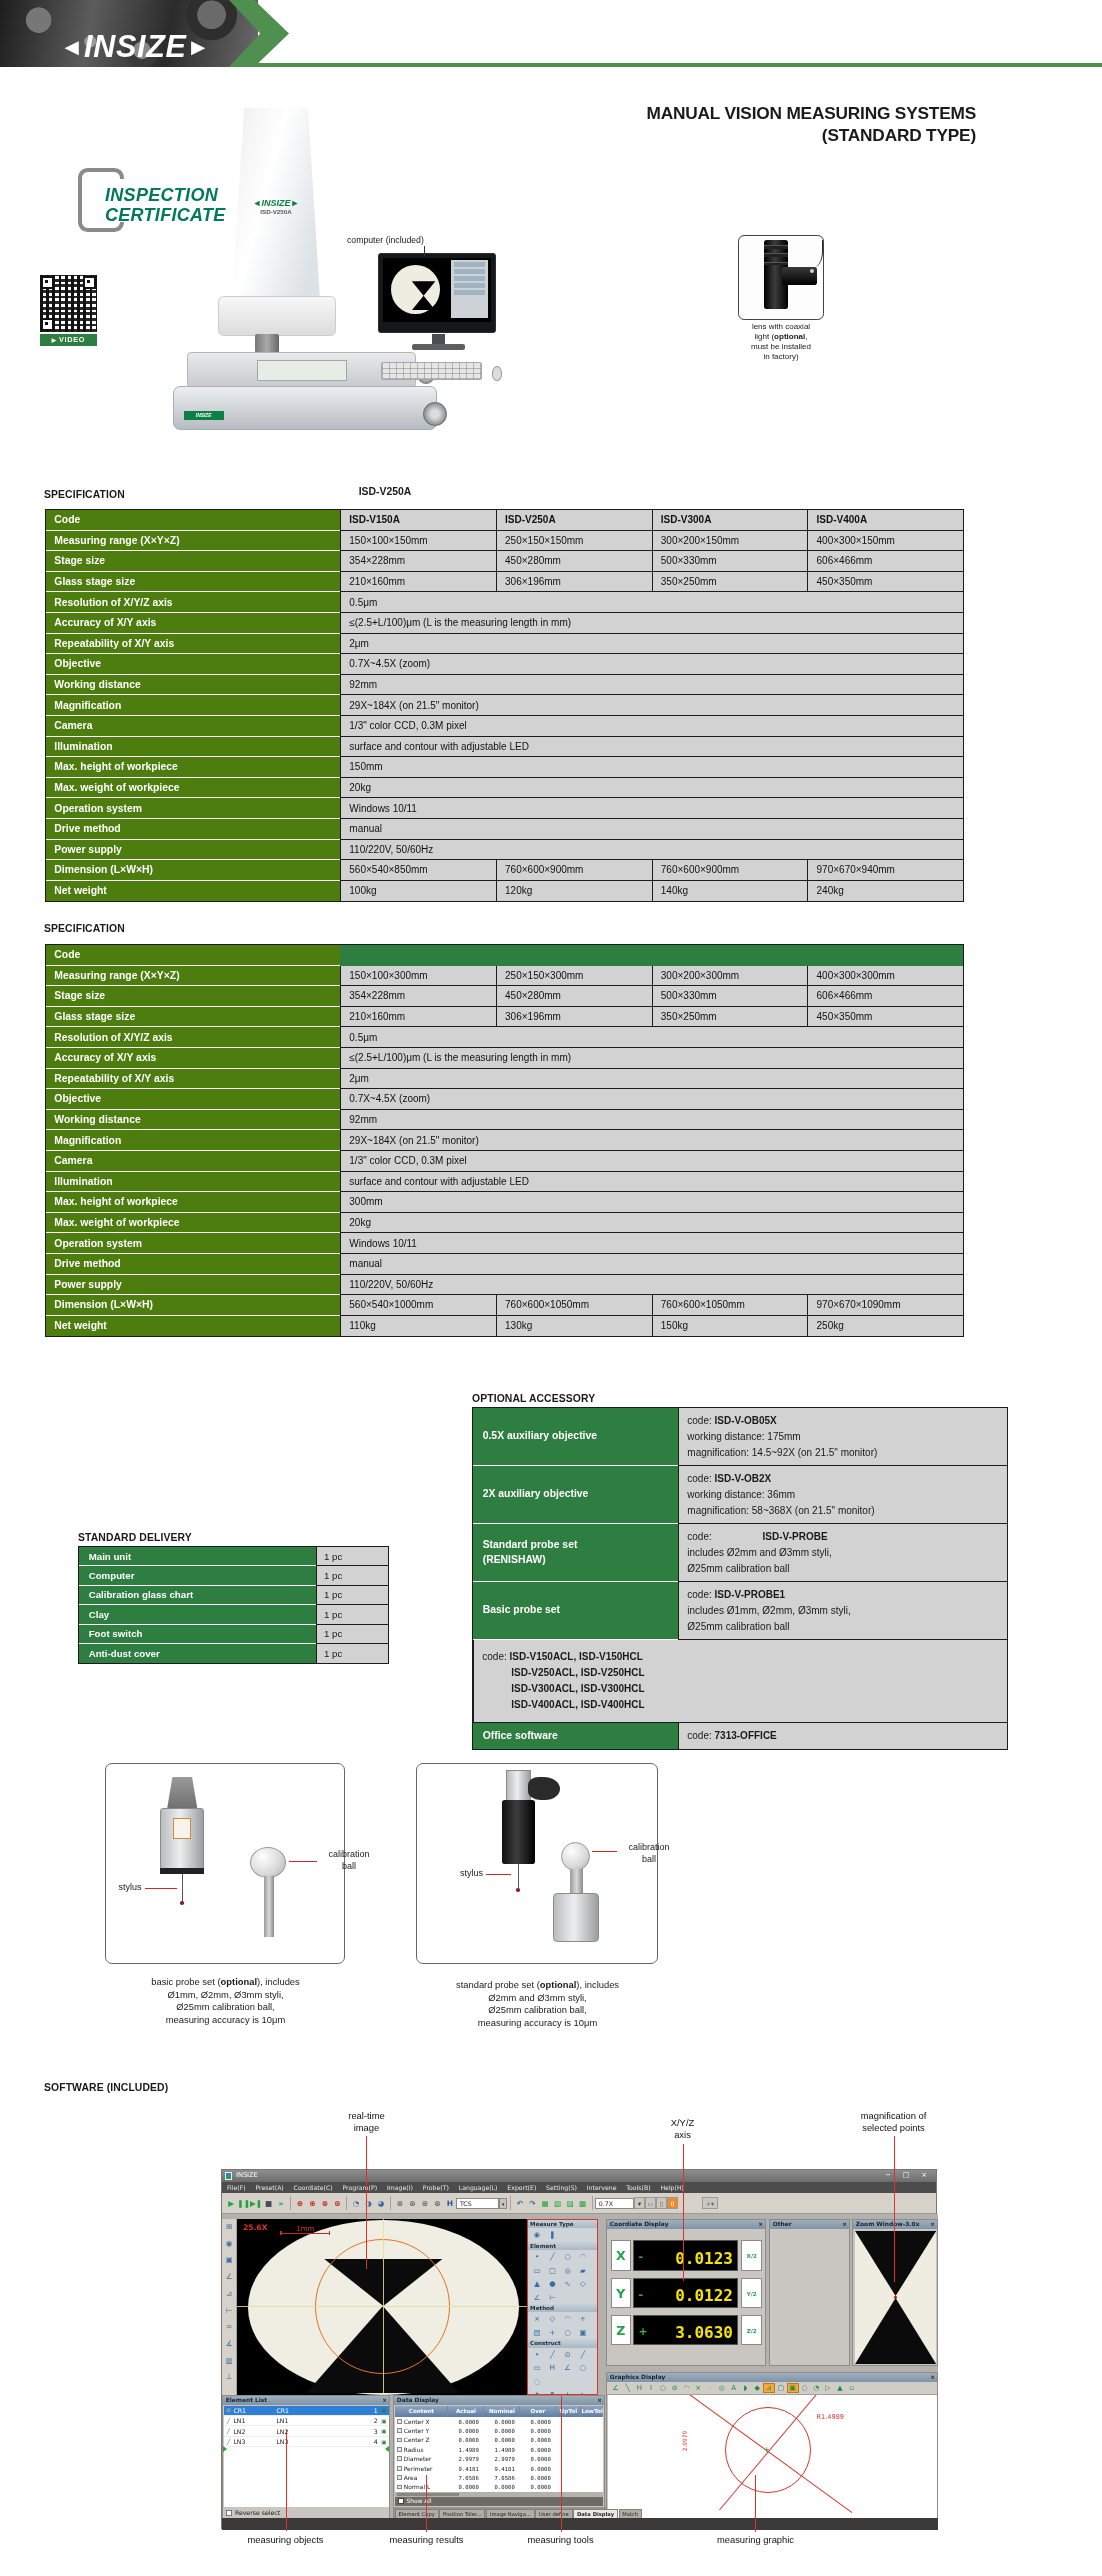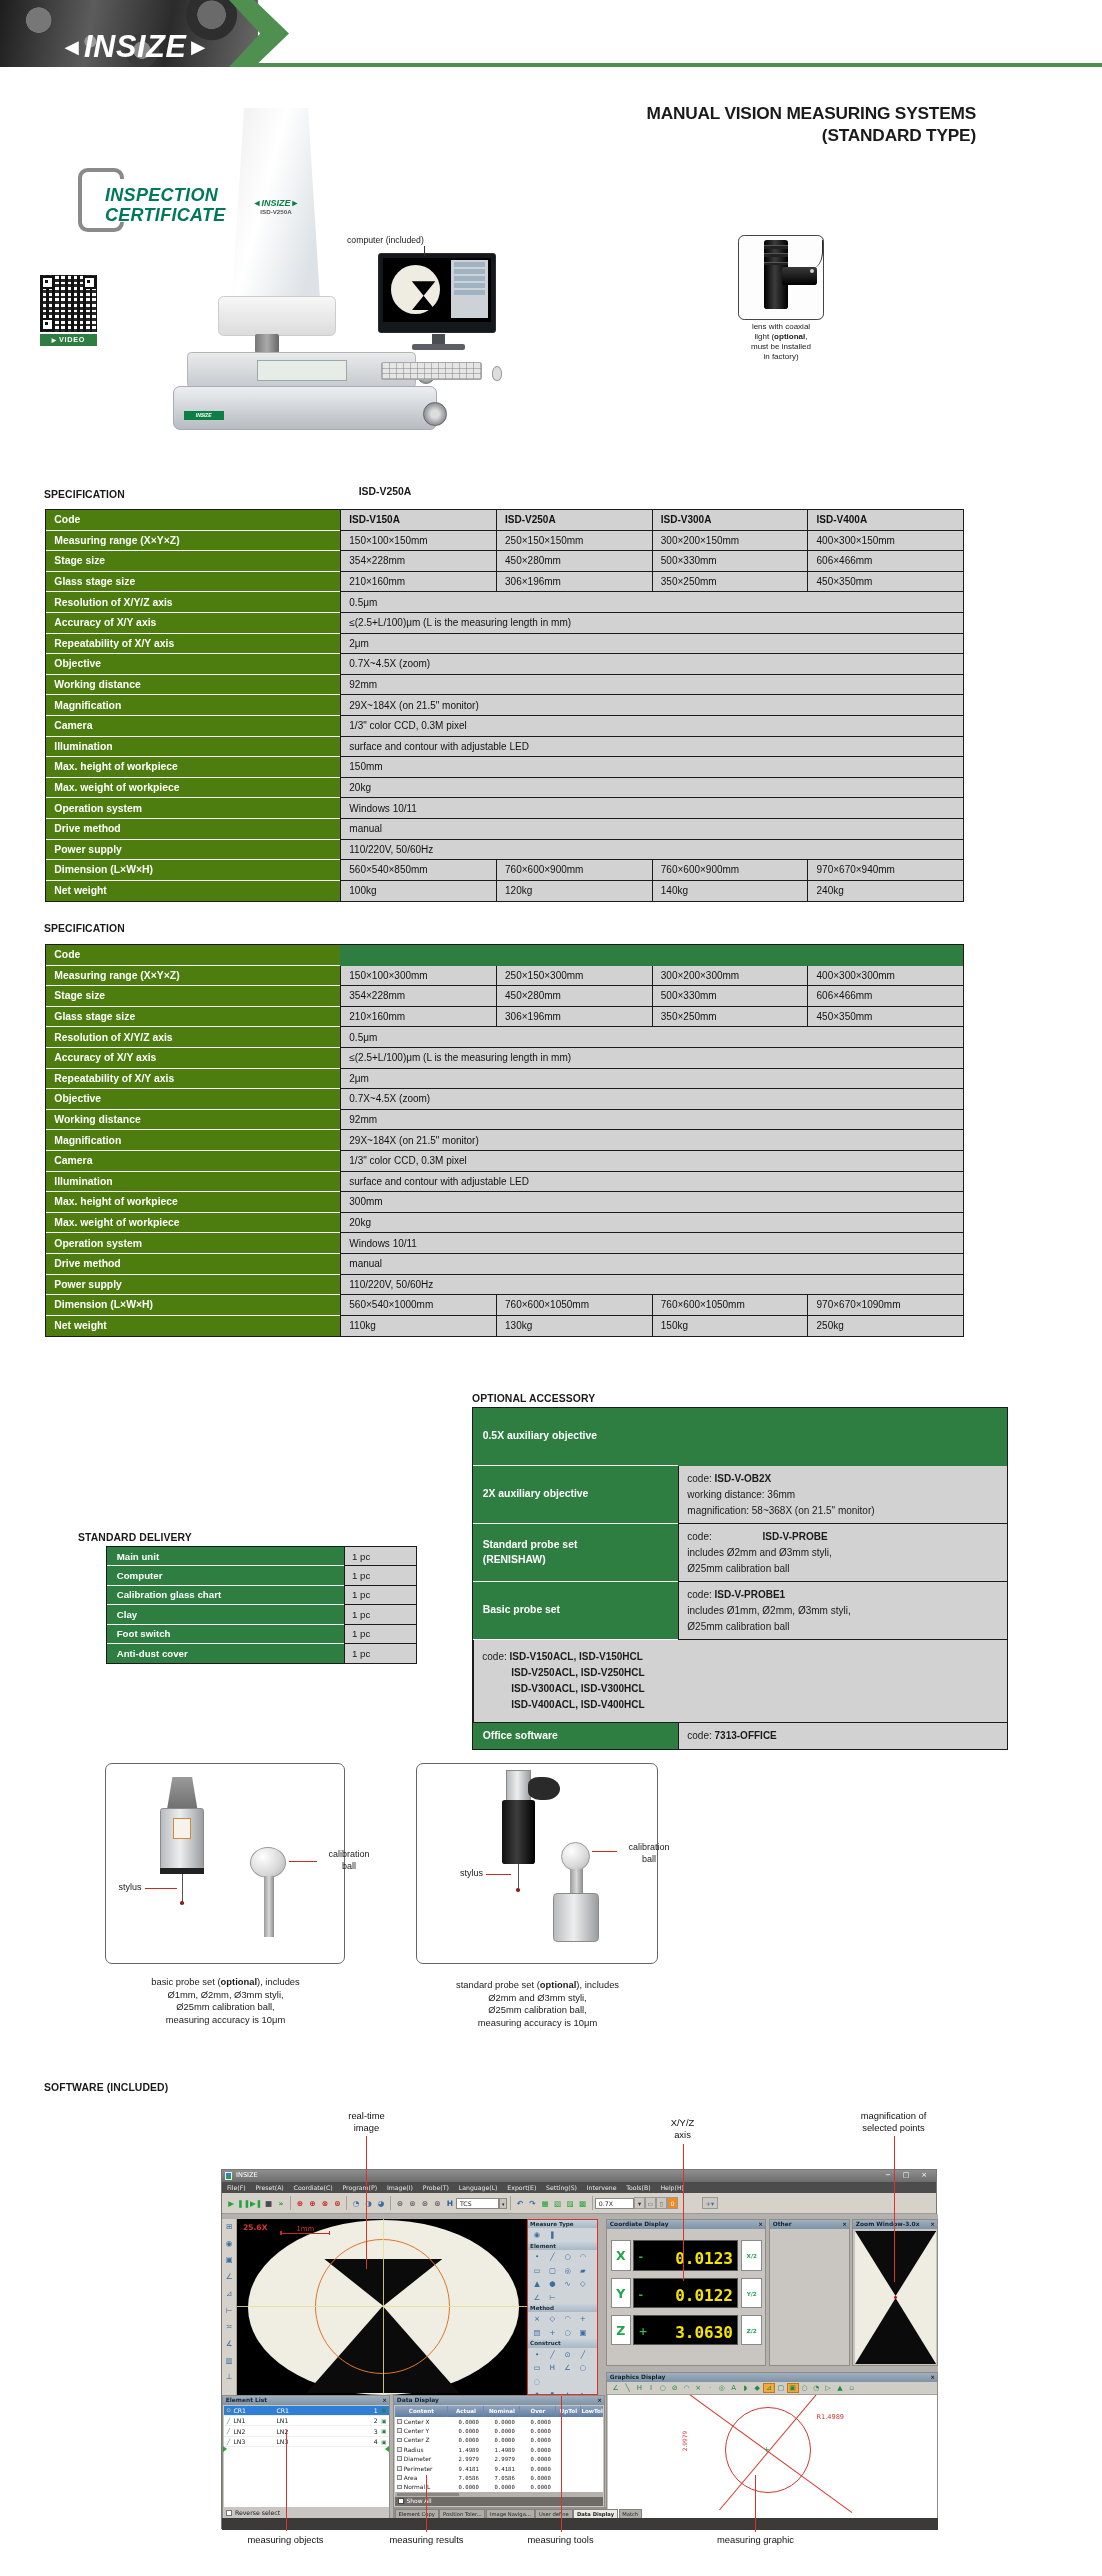--- a/index.html
+++ b/index.html
@@ -560,20 +560,25 @@
           <div class="sp-cell">150kg</div>
           <div class="sp-cell">250kg</div>
         </div>
       </div>
     </div>
 
   <div class="abs sec-head" style="left:472px;top:1393px;">OPTIONAL ACCESSORY</div>
   <div class="abs ac-wrap" style="left:472px;top:1407px;width:536px;" id="acc-table">
       <div class="ac-row" style="height: 58px;">
         <div class="ac-lbl">0.5X auxiliary objective</div>
+        <div class="ac-val">
+          <div><span>code: </span><span style="font-weight: 700;">ISD-V-OB05X</span></div>
+          <div><span>working distance: 175mm</span></div>
+          <div><span>magnification: 14.5~92X (on 21.5" monitor)</span></div>
+        </div>
       </div>
       <div class="ac-row" style="height: 58px;">
         <div class="ac-lbl">2X auxiliary objective</div>
         <div class="ac-val">
           <div><span>code: </span><span style="font-weight: 700;">ISD-V-OB2X</span></div>
           <div><span>working distance: 36mm</span></div>
           <div><span>magnification: 58~368X (on 21.5" monitor)</span></div>
         </div>
       </div>
       <div class="ac-row" style="height: 58px;">
@@ -603,21 +608,21 @@
       </div>
       <div class="ac-row" style="height: 26px;">
         <div class="ac-lbl">Office software</div>
         <div class="ac-val">
           <div><span>code: </span><span style="font-weight: 700;">7313-OFFICE</span></div>
         </div>
       </div>
     </div>
 
   <div class="abs sec-head" style="left:78px;top:1532px;">STANDARD DELIVERY</div>
-  <div class="abs dl-wrap" style="left:78px;top:1546px;width:311px;margin-left:28px;" id="del-table">
+  <div class="abs dl-wrap" style="left:78px;top:1546px;width:311px;" id="del-table">
       <div class="dl-row">
         <div class="dl-lbl">Main unit</div>
         <div class="dl-val">1 pc</div>
       </div>
       <div class="dl-row">
         <div class="dl-lbl">Computer</div>
         <div class="dl-val">1 pc</div>
       </div>
       <div class="dl-row">
         <div class="dl-lbl">Calibration glass chart</div>

